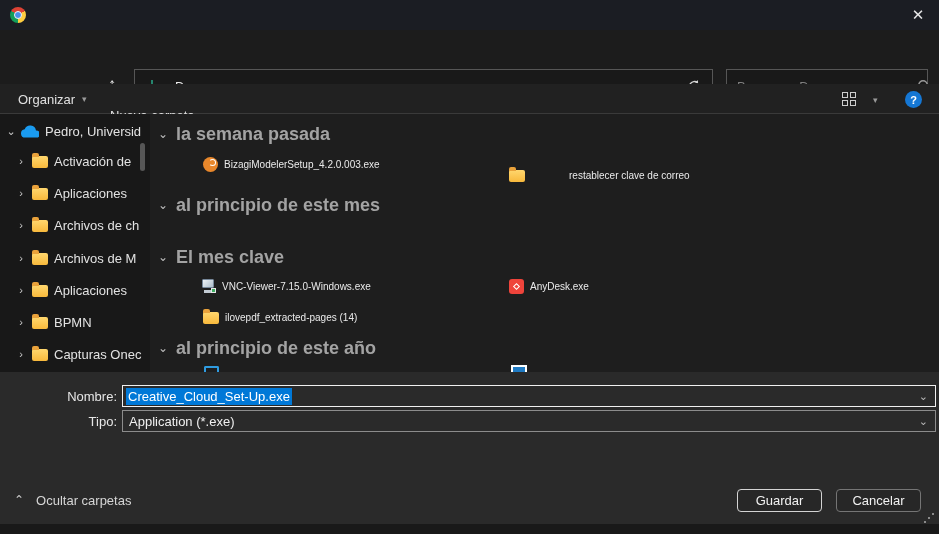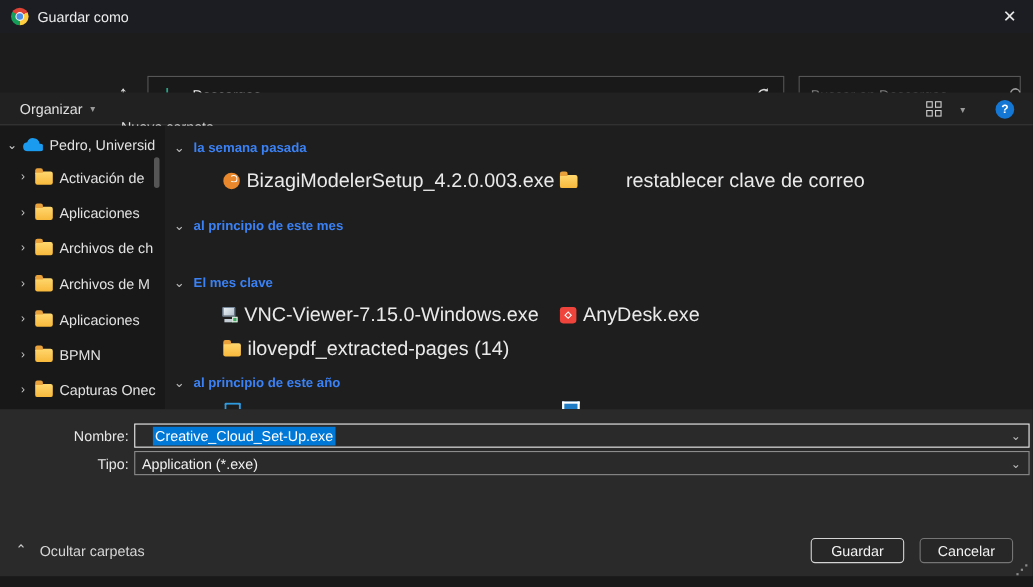--- a/index.html
+++ b/index.html
@@ -58,45 +58,45 @@
 
   .folder-icon { position:relative; width:16px; height:12px; flex:none;
     background:linear-gradient(#ffd76e,#f8b93c); border-radius:1.5px 2px 2px 2px; margin-top:2px; }
   .folder-icon::before { content:""; position:absolute; top:-3px; left:0; width:7px; height:4px;
     background:#e9a23b; border-radius:2px 2px 0 0; }
 
   .cloud-icon { flex:none; margin-left:2px; }
 
   .group-header { position:absolute; display:flex; align-items:center; height:18px; }
   .group-chev { color:#bdbdbd; font-size:12px; width:18px; }
-  .group-label { color:#3b82f6; font-size:12px; font-weight:600; }
+  .group-label { color:#a3a3a3; font-size:18px; font-weight:600; }
 
   .file-item { position:absolute; display:flex; align-items:center; height:18px; gap:6px; }
-  .file-name { color:#eaeaea; font-size:18px; white-space:nowrap; }
+  .file-name { color:#eaeaea; font-size:10px; white-space:nowrap; }
 
   .bizagi-exe-icon { position:relative; width:15px; height:15px; flex:none; background:#e8872b; border-radius:50%; }
   .bizagi-exe-icon::after { content:""; position:absolute; top:2px; right:2px; width:5px; height:5px;
     border:1.5px solid #fff; border-left-color:transparent; border-radius:50%; }
   .vnc-exe-icon { position:relative; width:15px; height:14px; flex:none; }
   .vnc-exe-icon .m { position:absolute; top:0; left:1px; width:12px; height:9px;
     background:linear-gradient(135deg,#eef3f6,#aebecb); border:1px solid #77club; border:1px solid #77889a; border-radius:1px; }
   .vnc-exe-icon .b { position:absolute; bottom:0; left:3px; width:8px; height:3px; background:#c3ccd4; }
   .vnc-exe-icon .g { position:absolute; bottom:0; right:0; width:5px; height:5px; background:#3fae62; border:1px solid #e8e8e8; }
   .anydesk-exe-icon { width:15px; height:15px; flex:none; background:#ef443b; border-radius:3px;
     display:flex; align-items:center; justify-content:center; }
   .anydesk-exe-icon i { width:5px; height:5px; border:1.5px solid #fff; transform:rotate(45deg); }
   .partial-icon-outline { left:54px; top:252px; width:15px; height:8px; border:2px solid #2f9bdf; border-bottom:none; border-radius:2px 2px 0 0; }
   .partial-icon-solid { left:361px; top:251px; width:16px; height:9px; background:#1f7bc4; border:2px solid #fff; border-bottom:none; }
 
   
   #footer { left:0; top:372px; width:939px; height:152px; background:#2a2a2a; }
   .form-label { position:absolute; left:0; width:117px; text-align:right; color:#e6e6e6; font-size:13px; }
   #name-input { left:122px; top:13px; width:814px; height:22px; background:#2a2a2a;
     border:1px solid #f0f0f0; display:flex; align-items:center; overflow:hidden; }
-  #name-selected { background:#0078d7; color:#fff; font-size:13px; padding:1px 2px; margin-left:16px; white-space:nowrap; }
+  #name-selected { background:#0078d7; color:#fff; font-size:13px; padding:1px 2px; margin-left:3px; white-space:nowrap; }
   #type-combo { left:122px; top:38px; width:814px; height:22px; background:#2a2a2a;
     border:1px solid #8c8c8c; display:flex; align-items:center; }
   #type-value { color:#f0f0f0; font-size:13px; padding-left:6px; white-space:nowrap; }
   .combo-chev { position:absolute; right:7px; color:#b8b8b8; font-size:11px; }
 
   #hide-folders { left:14px; top:118px; height:20px; display:flex; align-items:center; gap:12px; color:#d6d6d6; font-size:13px; }
   .btn { position:absolute; top:117px; width:85px; height:23px; border-radius:4px; background:#272727;
     display:flex; align-items:center; justify-content:center; color:#f2f2f2; font-size:13px; }
   #save-btn { left:737px; border:1px solid #d4d4d4; }
   #cancel-btn { left:836px; border:1px solid #757575; }
@@ -106,21 +106,20 @@
 
   svg { display:block; }
 </style>
 </head>
 <body>
 
 <div id="win">
 
   <div id="titlebar" class="abs">
     <div class="chrome-icon abs"></div>
-    <div id="title-text" class="abs">Guardar como</div>
     <div id="close-btn" class="abs">✕</div>
   </div>
 
   <div id="navbar" class="abs">
     <div class="navbtn abs dim" style="left:4px;">←</div>
     <div class="navbtn abs dim" style="left:40px;">→</div>
     <div class="navbtn abs dim" style="left:70px; font-size:12px;">⌄</div>
     <div class="navbtn abs lit" style="left:100px;">↑</div>
 
     <div id="addressbar" class="abs row">
@@ -227,21 +226,21 @@
     <div id="filepane" class="abs">
 
       <div class="group-header" style="left:8px; top:11px;">
         <span class="group-chev">⌄</span>
         <span class="group-label">la semana pasada</span>
       </div>
       <div class="file-item" style="left:53px; top:41px;">
         <span class="bizagi-exe-icon"></span>
         <span class="file-name">BizagiModelerSetup_4.2.0.003.exe</span>
       </div>
-      <div class="file-item" style="left:359px; top:41px;gap:44px;">
+      <div class="file-item" style="left:359px; top:52px;gap:44px;">
         <span class="folder-icon"></span>
         <span class="file-name">restablecer clave de correo</span>
       </div>
 
       <div class="group-header" style="left:8px; top:82px;">
         <span class="group-chev">⌄</span>
         <span class="group-label">al principio de este mes</span>
       </div>
 
       <div class="group-header" style="left:8px; top:134px;">

